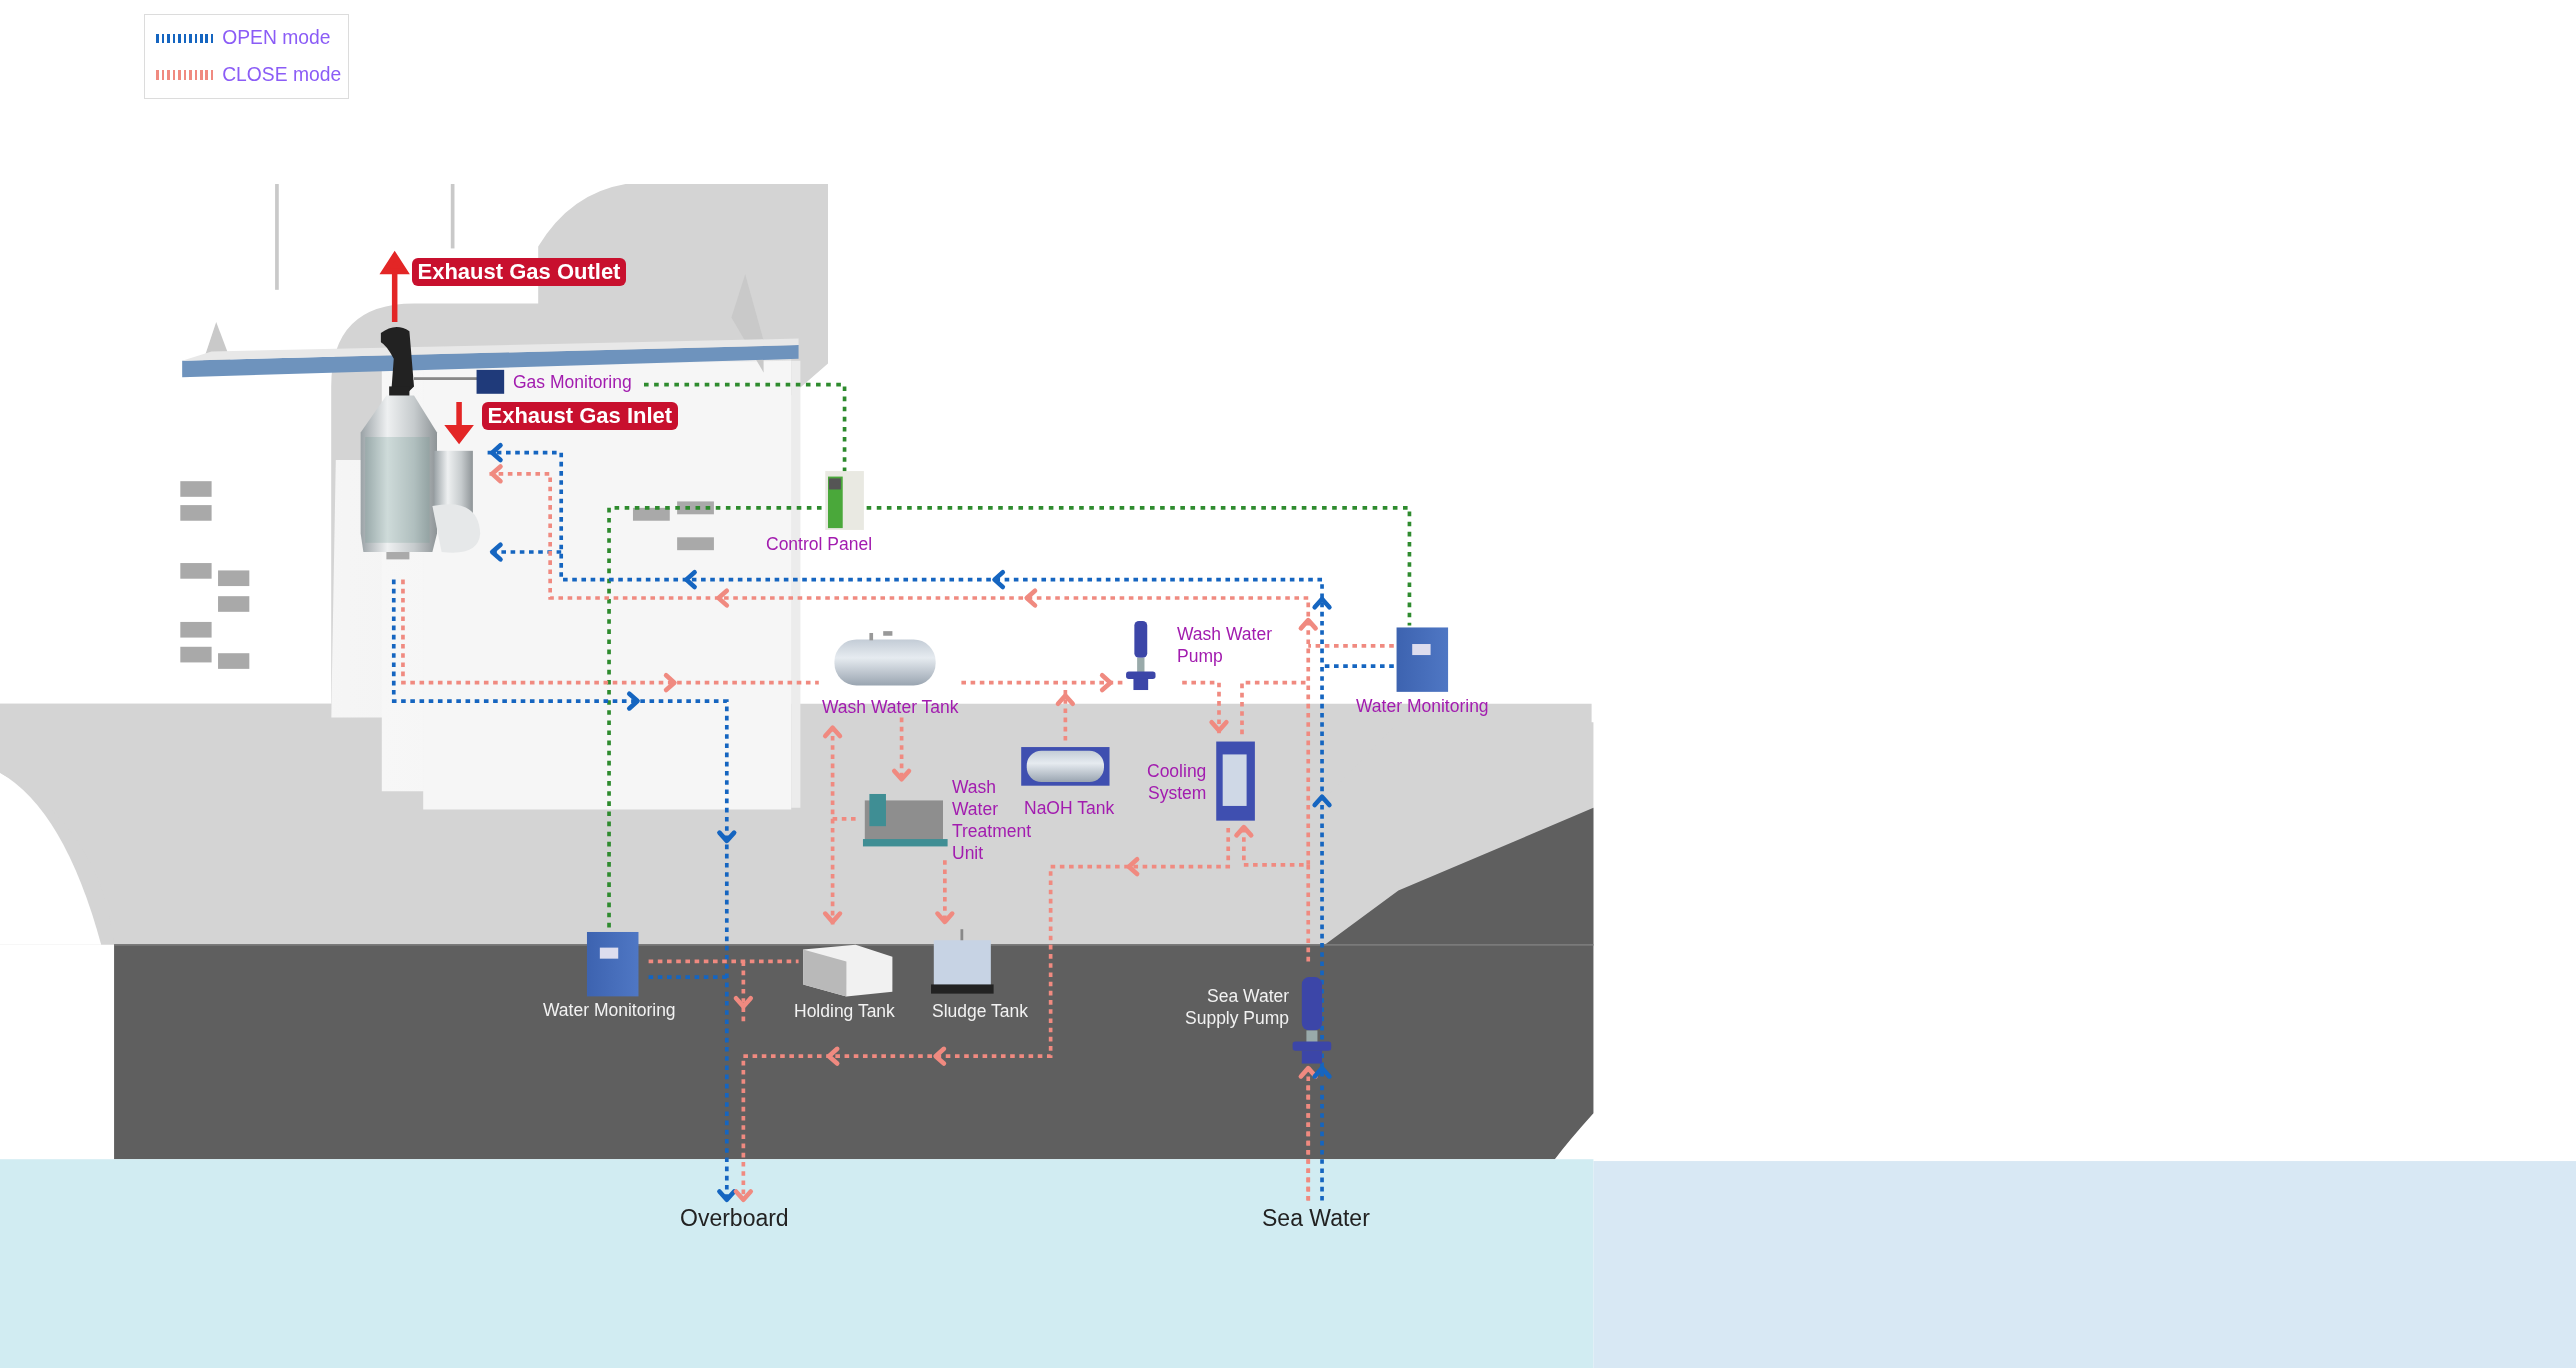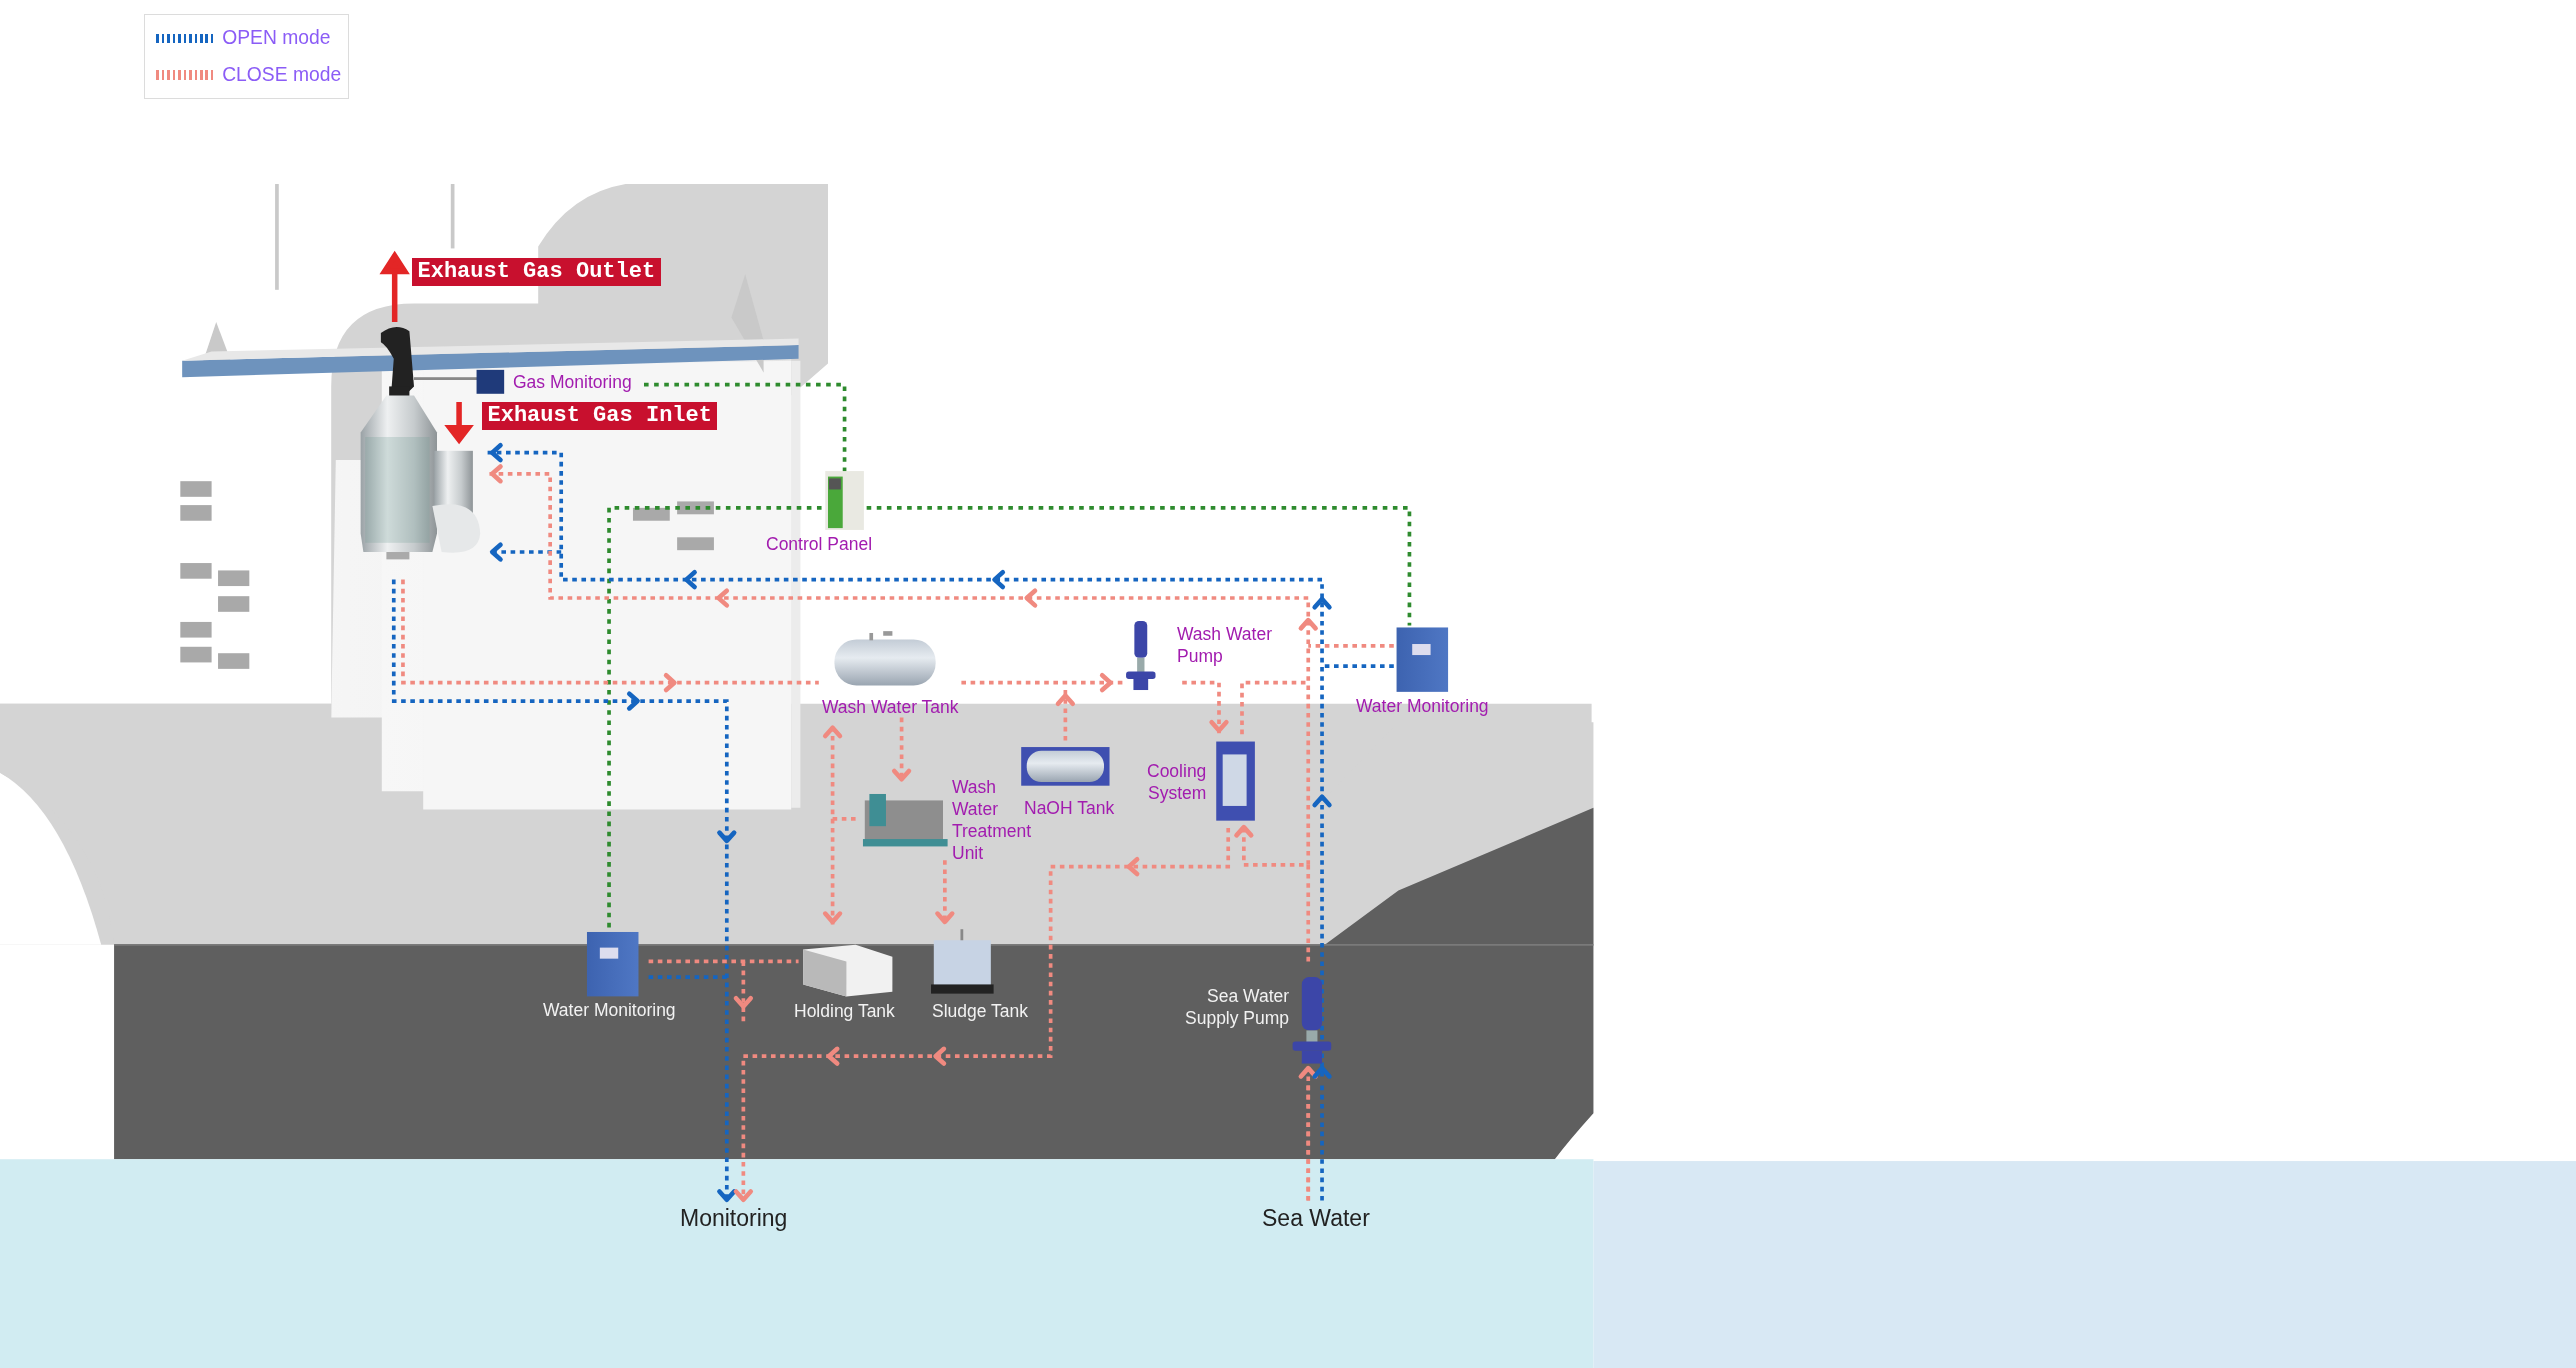--- a/index.html
+++ b/index.html
@@ -7,21 +7,21 @@
   #diagram { position:absolute; left:0; top:0; width:2576px; height:1369px; }
   .legend { position:absolute; left:144px; top:14px; width:205px; height:85px; border:0.9px solid #dcdcdc; background:#fff; box-sizing:border-box; }
   .legend-row { position:absolute; left:11px; height:28px; display:flex; align-items:center; }
   .legend-swatch { width:57px; height:9.2px; margin-right:9.2px; }
   .sw-open { background:repeating-linear-gradient(90deg,#1565c0 0 2.8px,transparent 2.8px 5.5px); }
   .sw-close { background:repeating-linear-gradient(90deg,#f08a80 0 2.8px,transparent 2.8px 5.5px); }
   .legend-text { font-size:19.3px; color:#8b5cf6; font-family:"Liberation Sans", sans-serif; }
   .lbl { position:absolute; font-family:"Liberation Sans", sans-serif; font-size:17.5px; color:#a21caf; white-space:nowrap; line-height:1.25; }
   .lbl.white { color:#f2f2f2; }
   .lbl.big { font-size:23px; color:#222; }
-  .redtag { position:absolute; background:#c8102e; color:#fff; font-family:Liberation Mono, monospace; font-weight:bold; font-size:22px; padding:0.9px 5.5px; line-height:26px; white-space:nowrap; }
+  .redtag { position:absolute; background:#c8102e; color:#fff; font-family:Liberation Sans, sans-serif; font-weight:bold; font-size:22px; padding:0.9px 5.5px; line-height:26px; white-space:nowrap;border-radius:6px; }
 </style>
 </head>
 <body>
 
 <svg id="diagram" viewBox="0 0 2800 1488" xmlns="http://www.w3.org/2000/svg">
   <defs>
     <linearGradient id="towerGrad" x1="0" x2="1">
       <stop offset="0" stop-color="#f7f7f7"></stop>
         <stop offset="0.8" stop-color="#f1f1f1"></stop>
         <stop offset="1" stop-color="#e2e2e2"></stop>
@@ -276,15 +276,15 @@
   <div>Unit</div>
 </div>
 <div class="lbl white" style="left:543px; top:1000px;">Water Monitoring</div>
 <div class="lbl white" style="left:794px; top:1001px;">Holding Tank</div>
 <div class="lbl white" style="left:920px; top:1001px;margin-left:12px;">Sludge Tank</div>
 <div class="lbl white" style="left:1185px; top:986px; text-align:right;">
   <div>Sea Water</div>
   <div>Supply Pump</div>
 </div>
 
-<div class="lbl big" style="left:680px; top:1204px;">Monitoring</div>
+<div class="lbl big" style="left:680px; top:1204px;">Overboard</div>
 <div class="lbl big" style="left:1262px; top:1204px;">Sea Water</div>
 
 
 </body></html>

